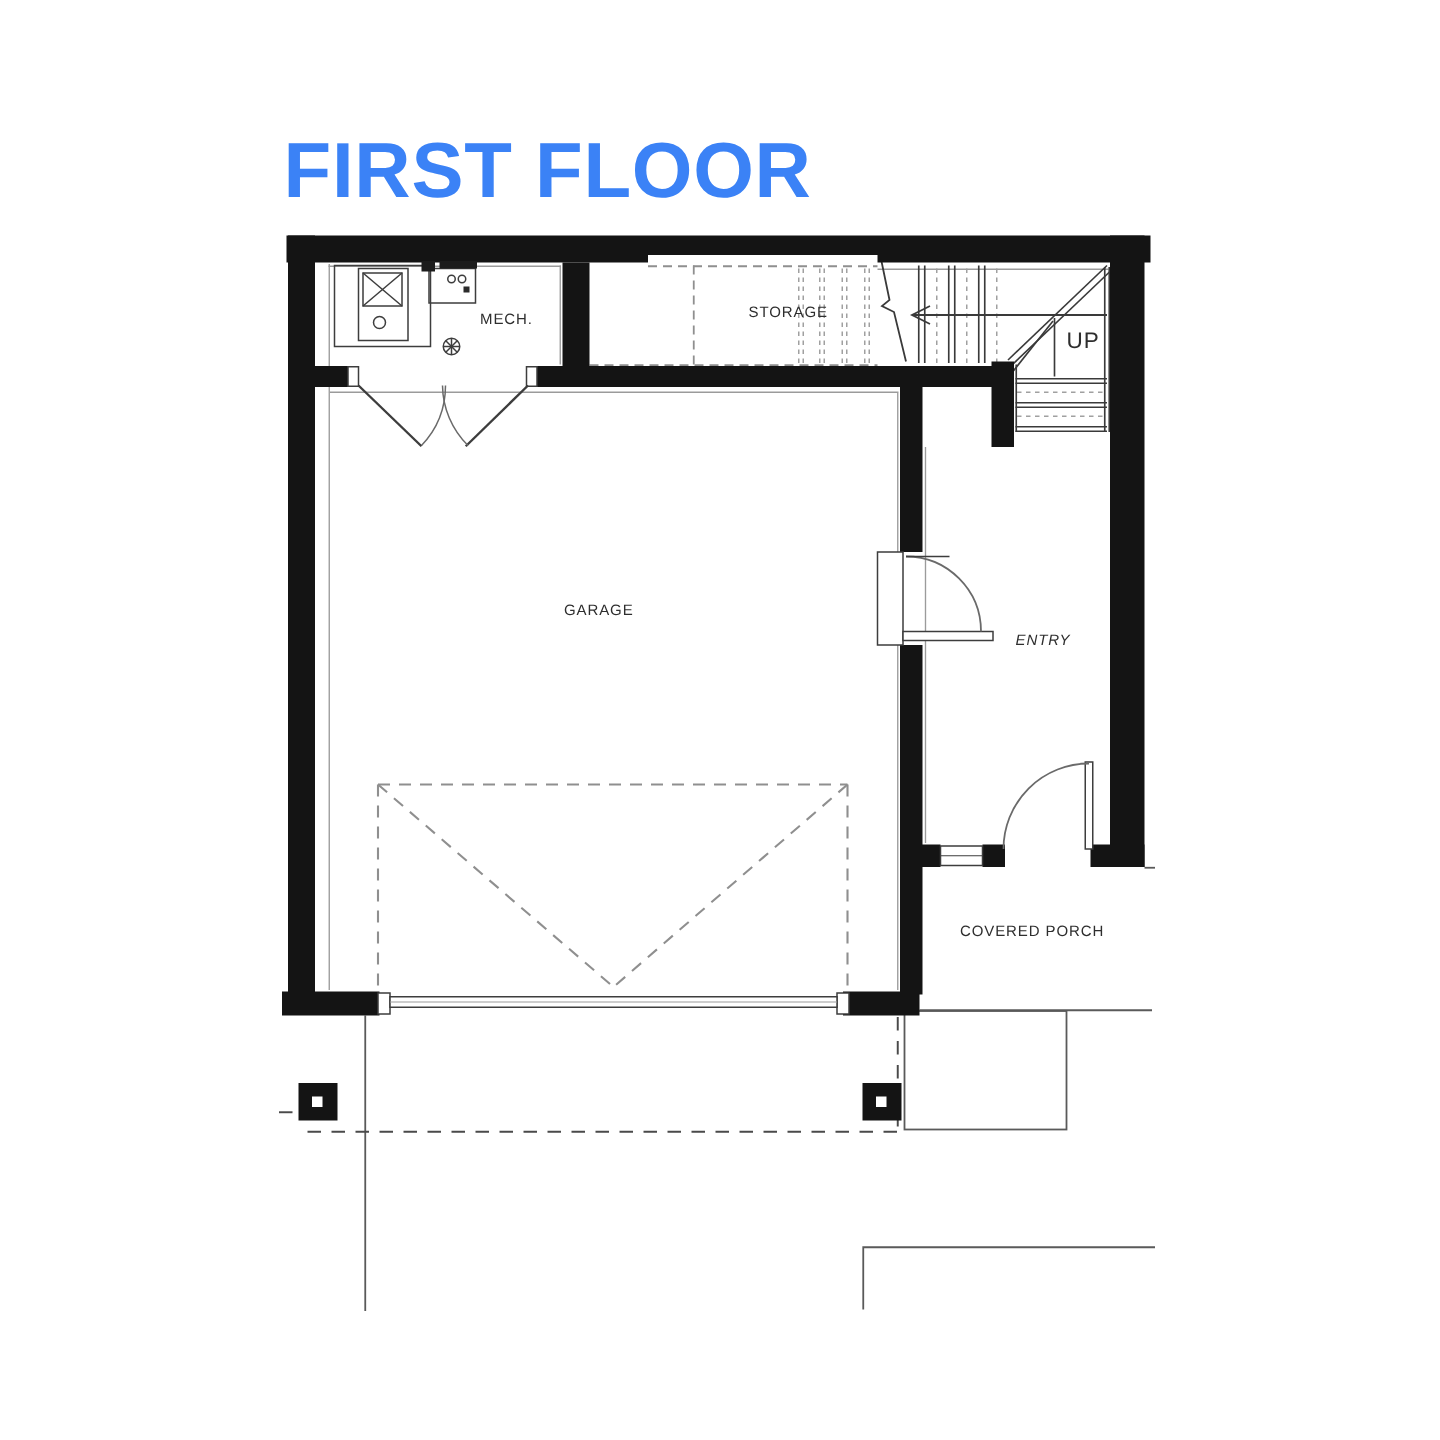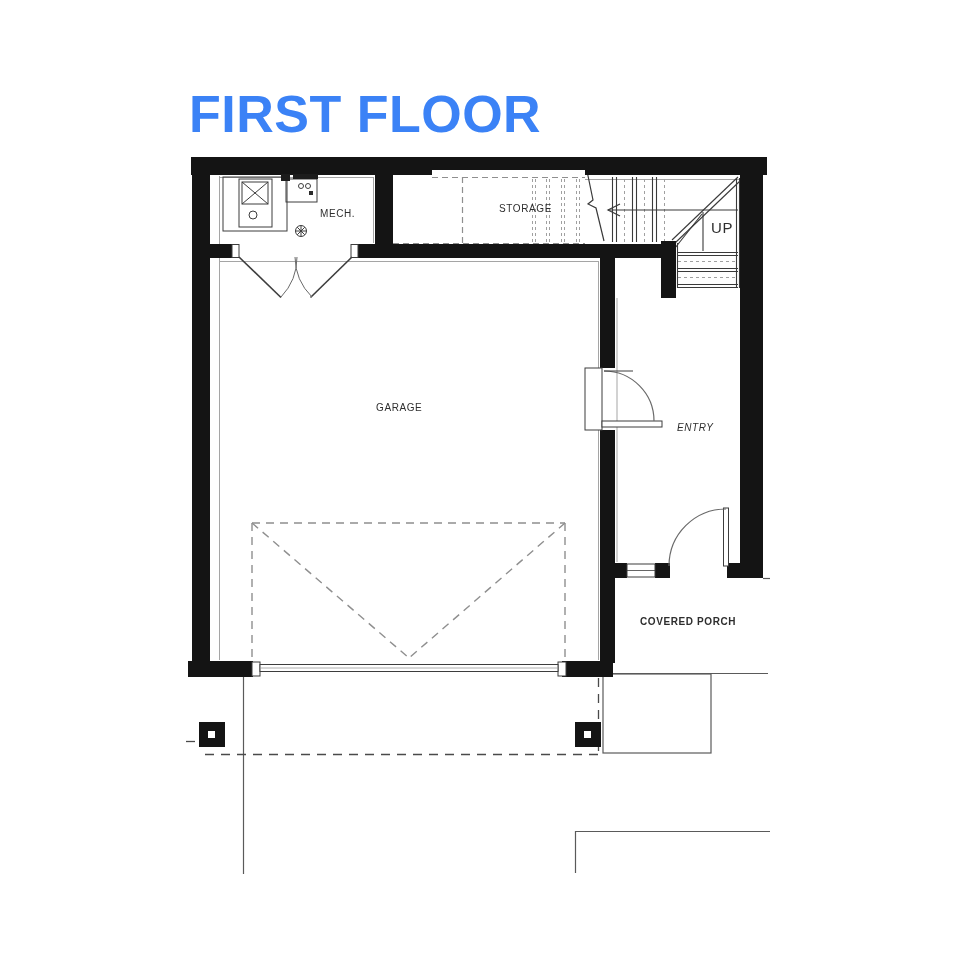--- a/index.html
+++ b/index.html
@@ -7,21 +7,21 @@
           font-family:"Liberation Sans", sans-serif;}
   #plan-svg{position:absolute;left:0;top:0;}
   .lbl{position:absolute;color:#2e2e2e;font-size:10px;letter-spacing:0.6px;white-space:nowrap;}
   #title{position:absolute;left:189px;top:84px;font-size:52px;font-weight:700;
          letter-spacing:0.5px;white-space:nowrap;}
   #lbl-mech{left:320px;top:208px;}
   #lbl-storage{left:463px;top:203px;margin-left:36px;}
   #lbl-up{left:711px;top:219px;font-size:15px;}
   #lbl-garage{left:376px;top:402px;text-align:center;}
   #lbl-entry{left:677px;top:422px;font-style:italic;}
-  #lbl-porch{left:640px;top:616px;font-weight:bold;}
+  #lbl-porch{left:640px;top:616px;}
 </style>
 </head>
 <body>
 
 <div id="canvas">
 
   <div id="title" style="color: #3b82f6;">FIRST FLOOR</div>
 
   <svg id="plan-svg" width="960" height="960" viewBox="0 0 960 960">
 

